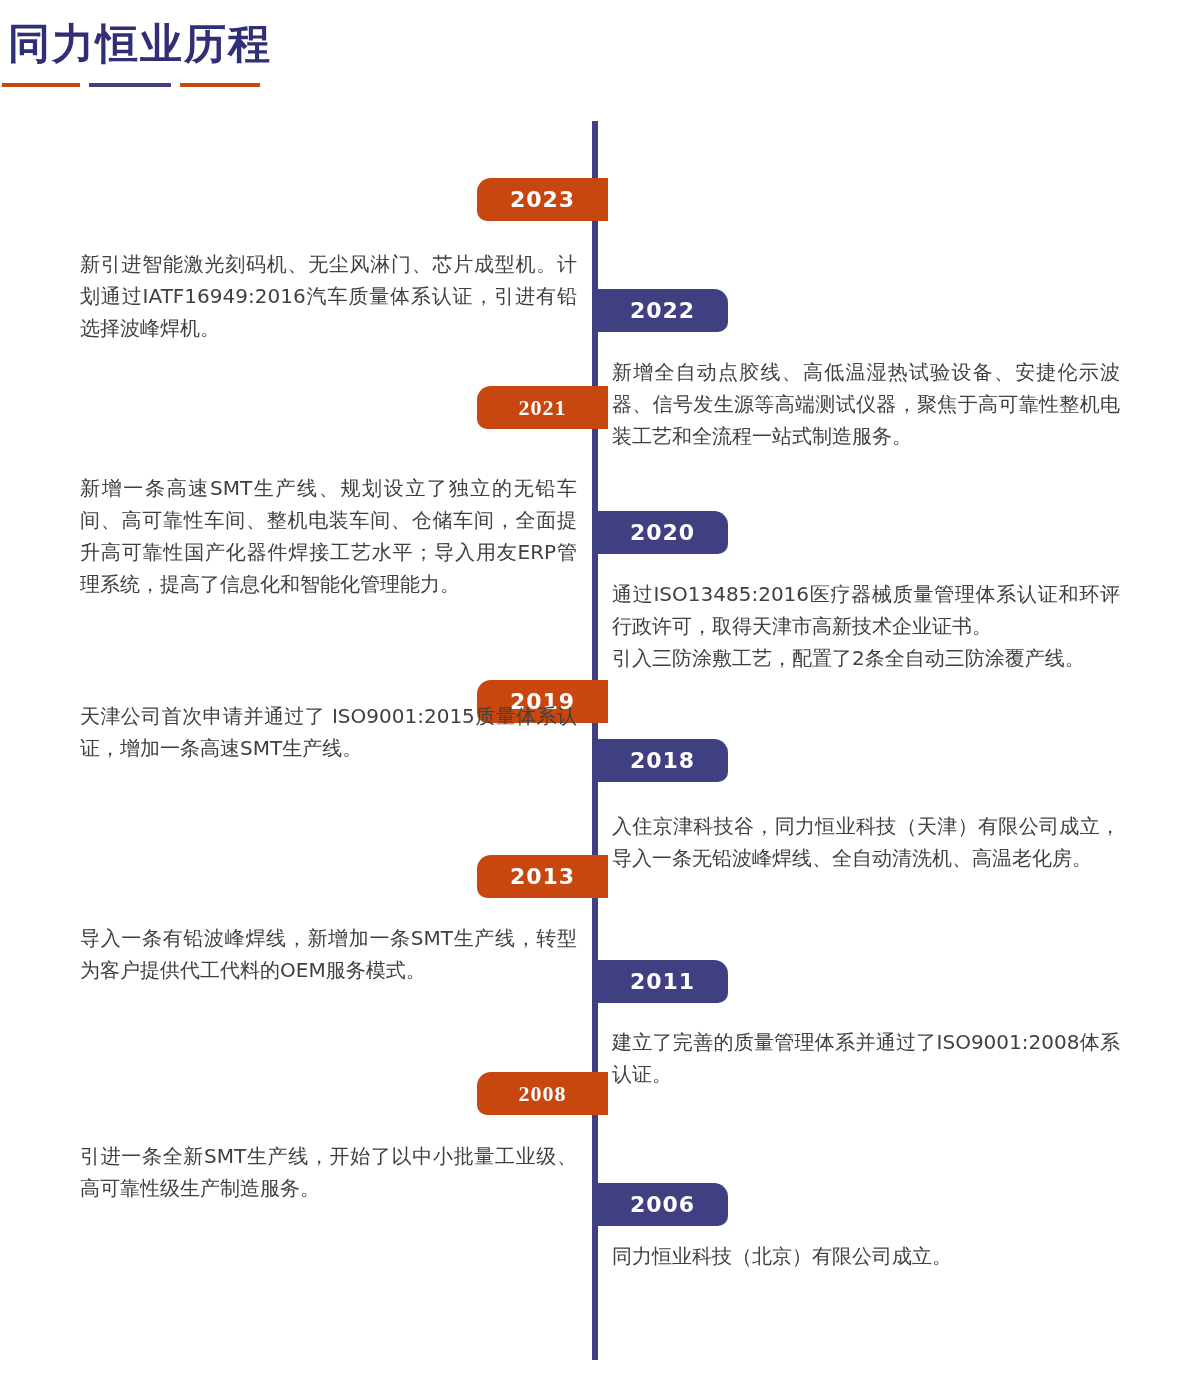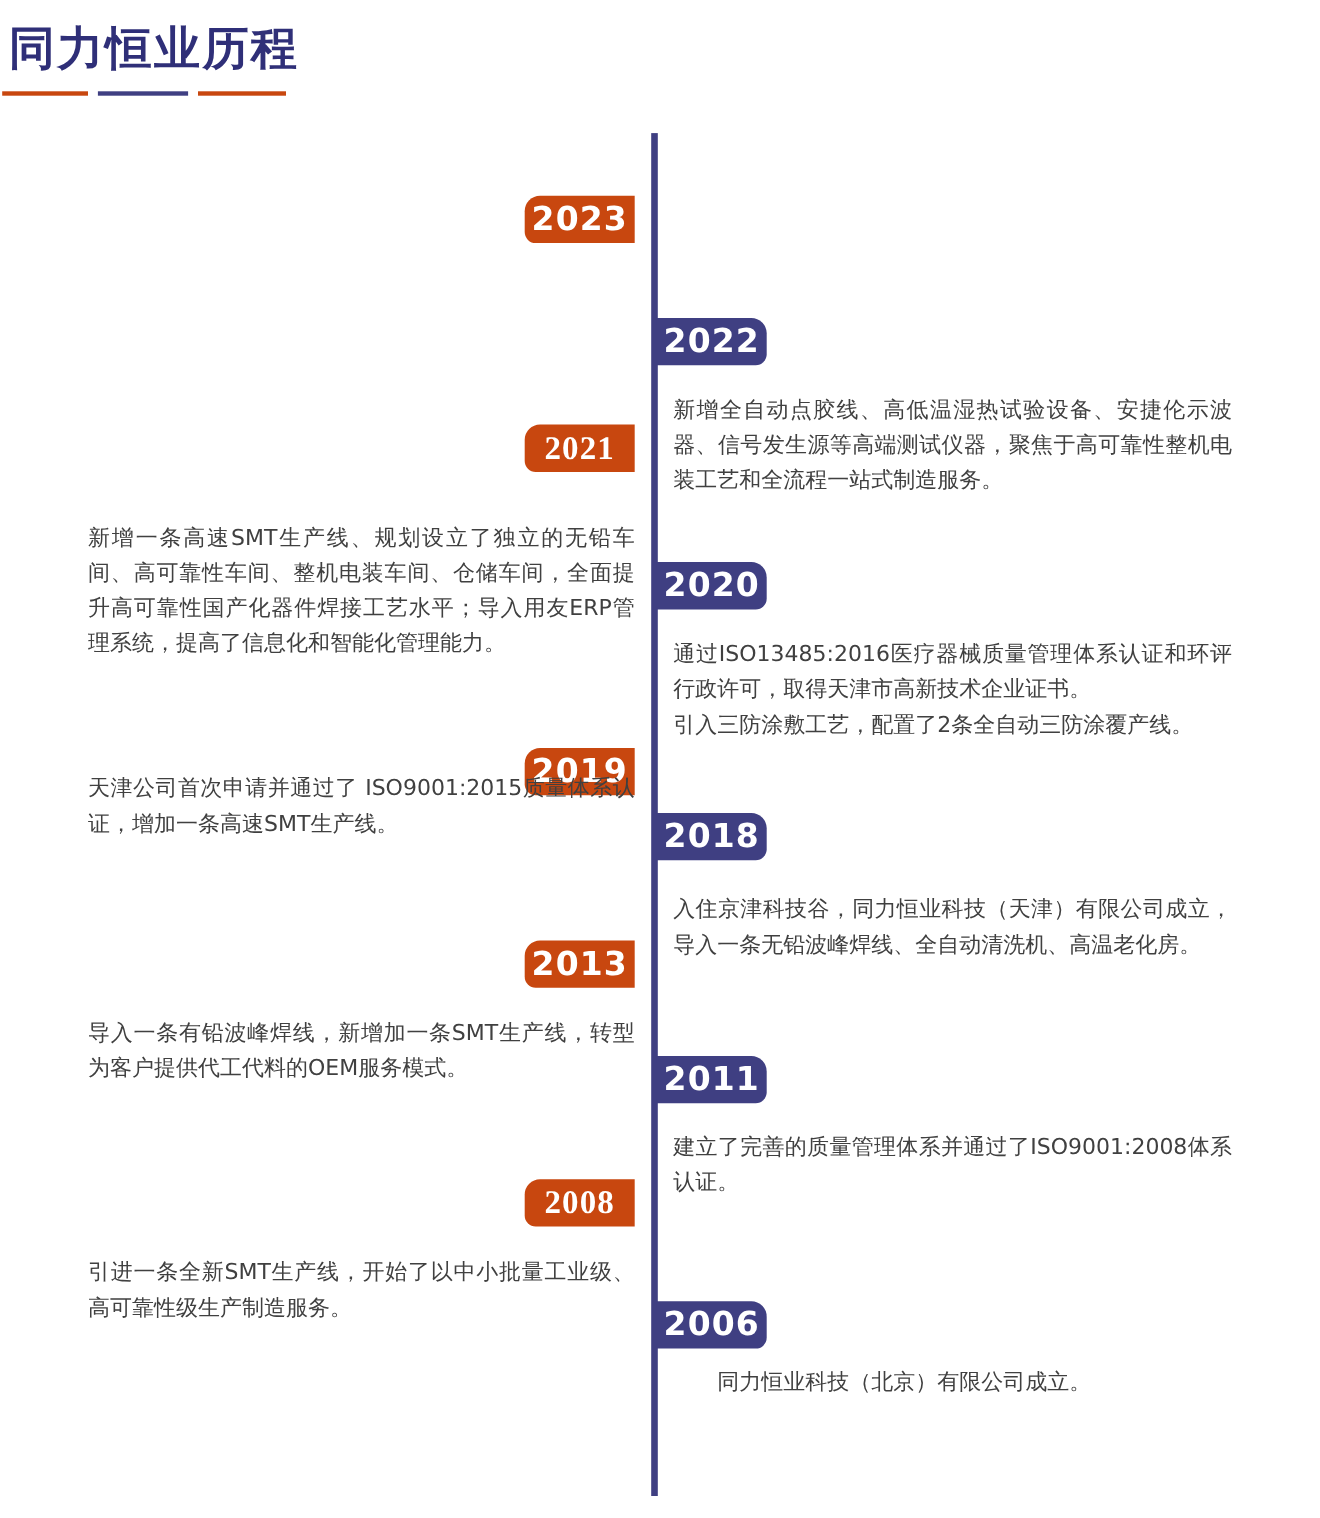--- a/index.html
+++ b/index.html
@@ -33,24 +33,24 @@
   .timeline-line {
     position: absolute;
     left: 592px;
     top: 121px;
     width: 6px;
     height: 1239px;
     background: #3F3F82;
   }
   .badge {
     position: absolute;
-    width: 100px;
+    width: 131px;
     height: 43px;
     color: #ffffff;
-    font-size: 30px;
+    font-size: 22px;
     font-weight: bold;
     display: flex;
     align-items: center;
     justify-content: center;
     letter-spacing: 1px;
   }
   .badge.left {
     left: 477px;
     background: #C8470F;
     border-radius: 14px 0 0 10px;
@@ -77,20 +77,23 @@
 <div class="page">
 
   <h1 class="page-title">同力恒业历程</h1>
   <div class="title-dash dash-orange" style="left:2px; width:78px;"></div>
   <div class="title-dash dash-blue" style="left:89px; width:82px;"></div>
   <div class="title-dash dash-orange" style="left:180px; width:80px;"></div>
 
   <div class="timeline-line"></div>
 
   <div class="badge left" style="top:178px;">2023</div>
+  <div class="entry-text left" style="top:248px;">
+    <p>新引进智能激光刻码机、无尘风淋门、芯片成型机。计划通过IATF16949:2016汽车质量体系认证，引进有铅选择波峰焊机。</p>
+  </div>
 
   <div class="badge right" style="top:289px;">2022</div>
   <div class="entry-text right" style="top:356px;">
     <p>新增全自动点胶线、高低温湿热试验设备、安捷伦示波器、信号发生源等高端测试仪器，聚焦于高可靠性整机电装工艺和全流程一站式制造服务。</p>
   </div>
 
   <div class="badge left" style="top:386px;font-family:Liberation Serif, serif;">2021</div>
   <div class="entry-text left" style="top:452px;margin-top:20px;">
     <p>新增一条高速SMT生产线、规划设立了独立的无铅车间、高可靠性车间、整机电装车间、仓储车间，全面提升高可靠性国产化器件焊接工艺水平；导入用友ERP管理系统，提高了信息化和智能化管理能力。</p>
   </div>
@@ -120,17 +123,17 @@
   <div class="entry-text right" style="top:1026px;">
     <p>建立了完善的质量管理体系并通过了ISO9001:2008体系认证。</p>
   </div>
 
   <div class="badge left" style="top:1072px;font-family:Liberation Serif, serif;">2008</div>
   <div class="entry-text left" style="top:1140px;">
     <p>引进一条全新SMT生产线，开始了以中小批量工业级、高可靠性级生产制造服务。</p>
   </div>
 
   <div class="badge right" style="top:1183px;">2006</div>
-  <div class="entry-text right" style="top:1240px;margin-left:40px;">
+  <div class="entry-text right" style="top:1240px;">
     <p>同力恒业科技（北京）有限公司成立。</p>
   </div>
 
 </div>
 
 </body></html>

